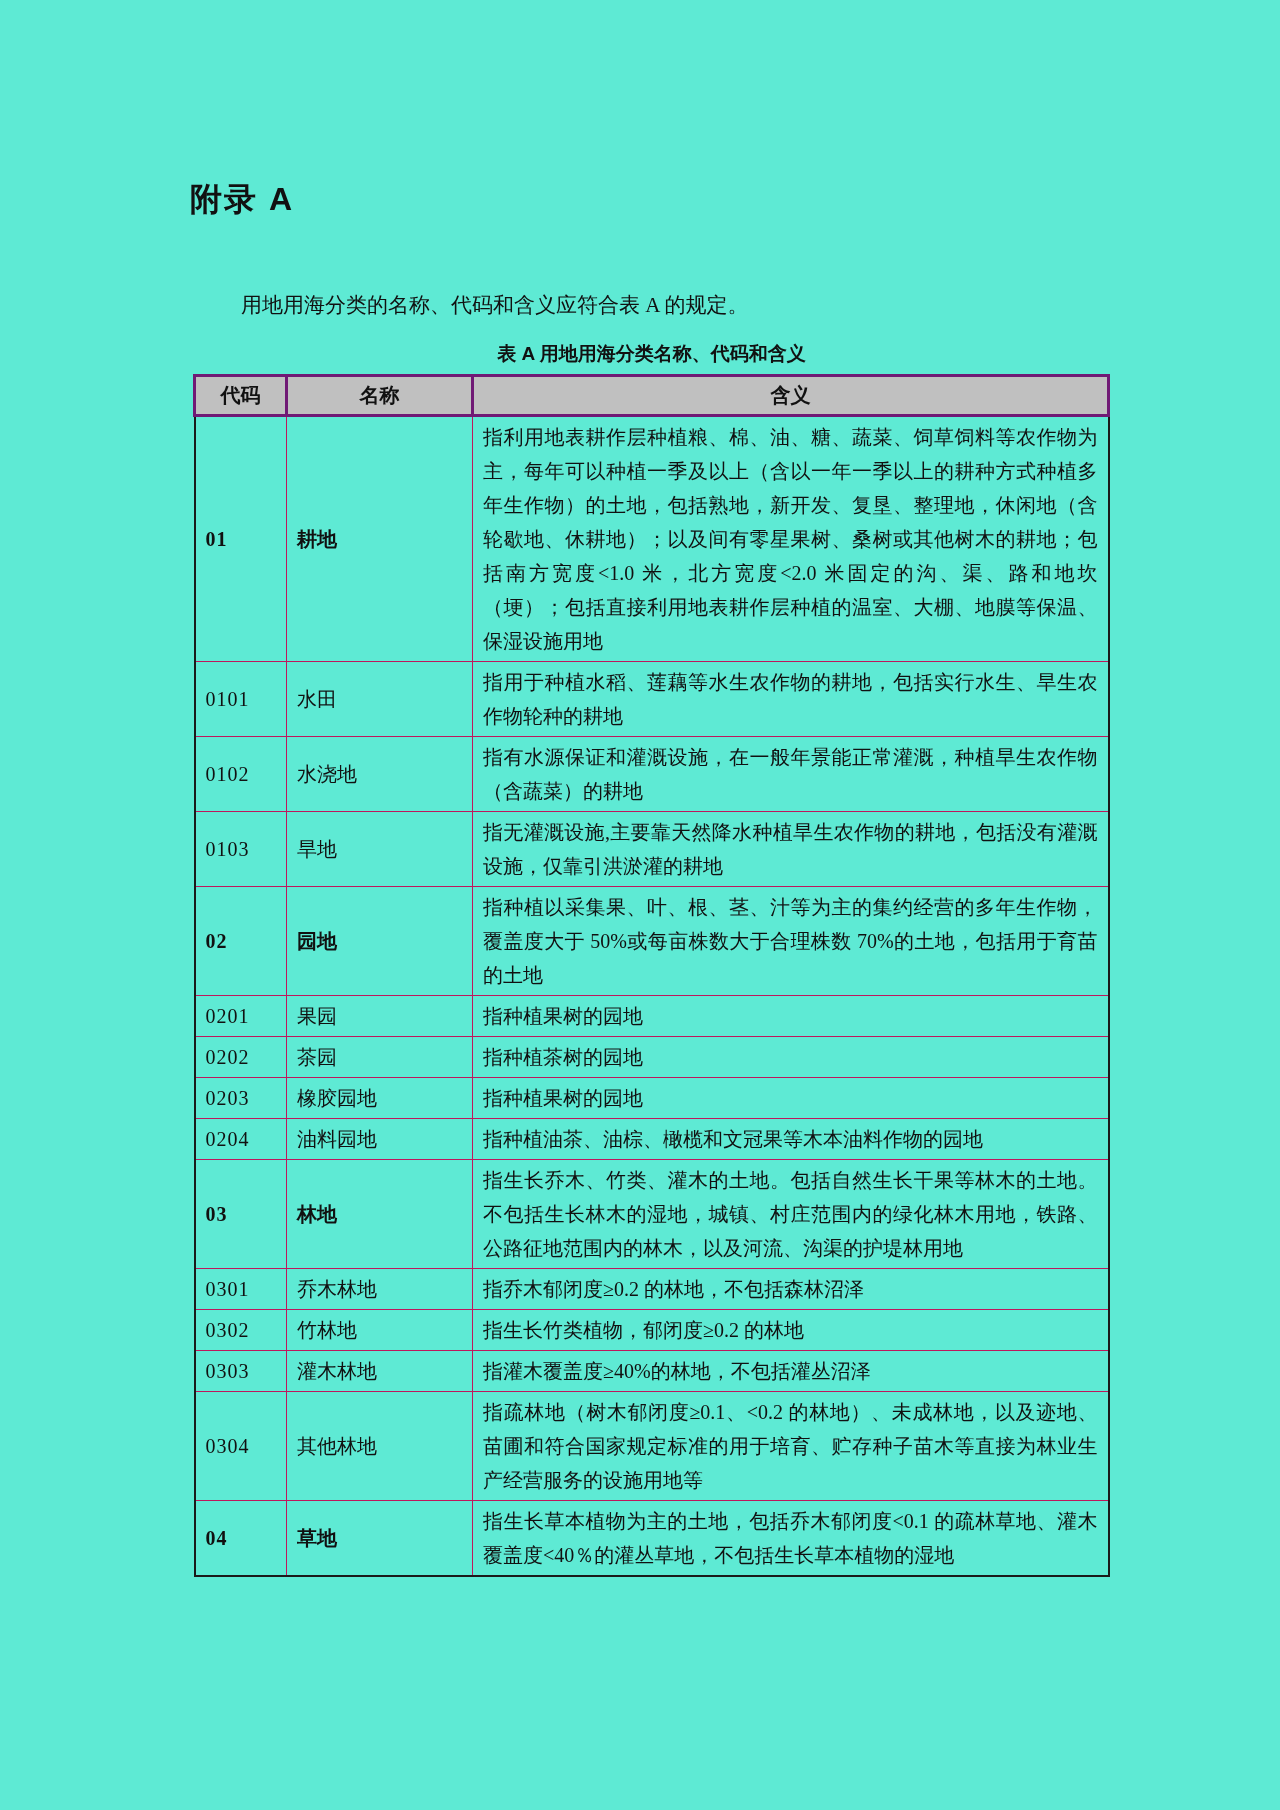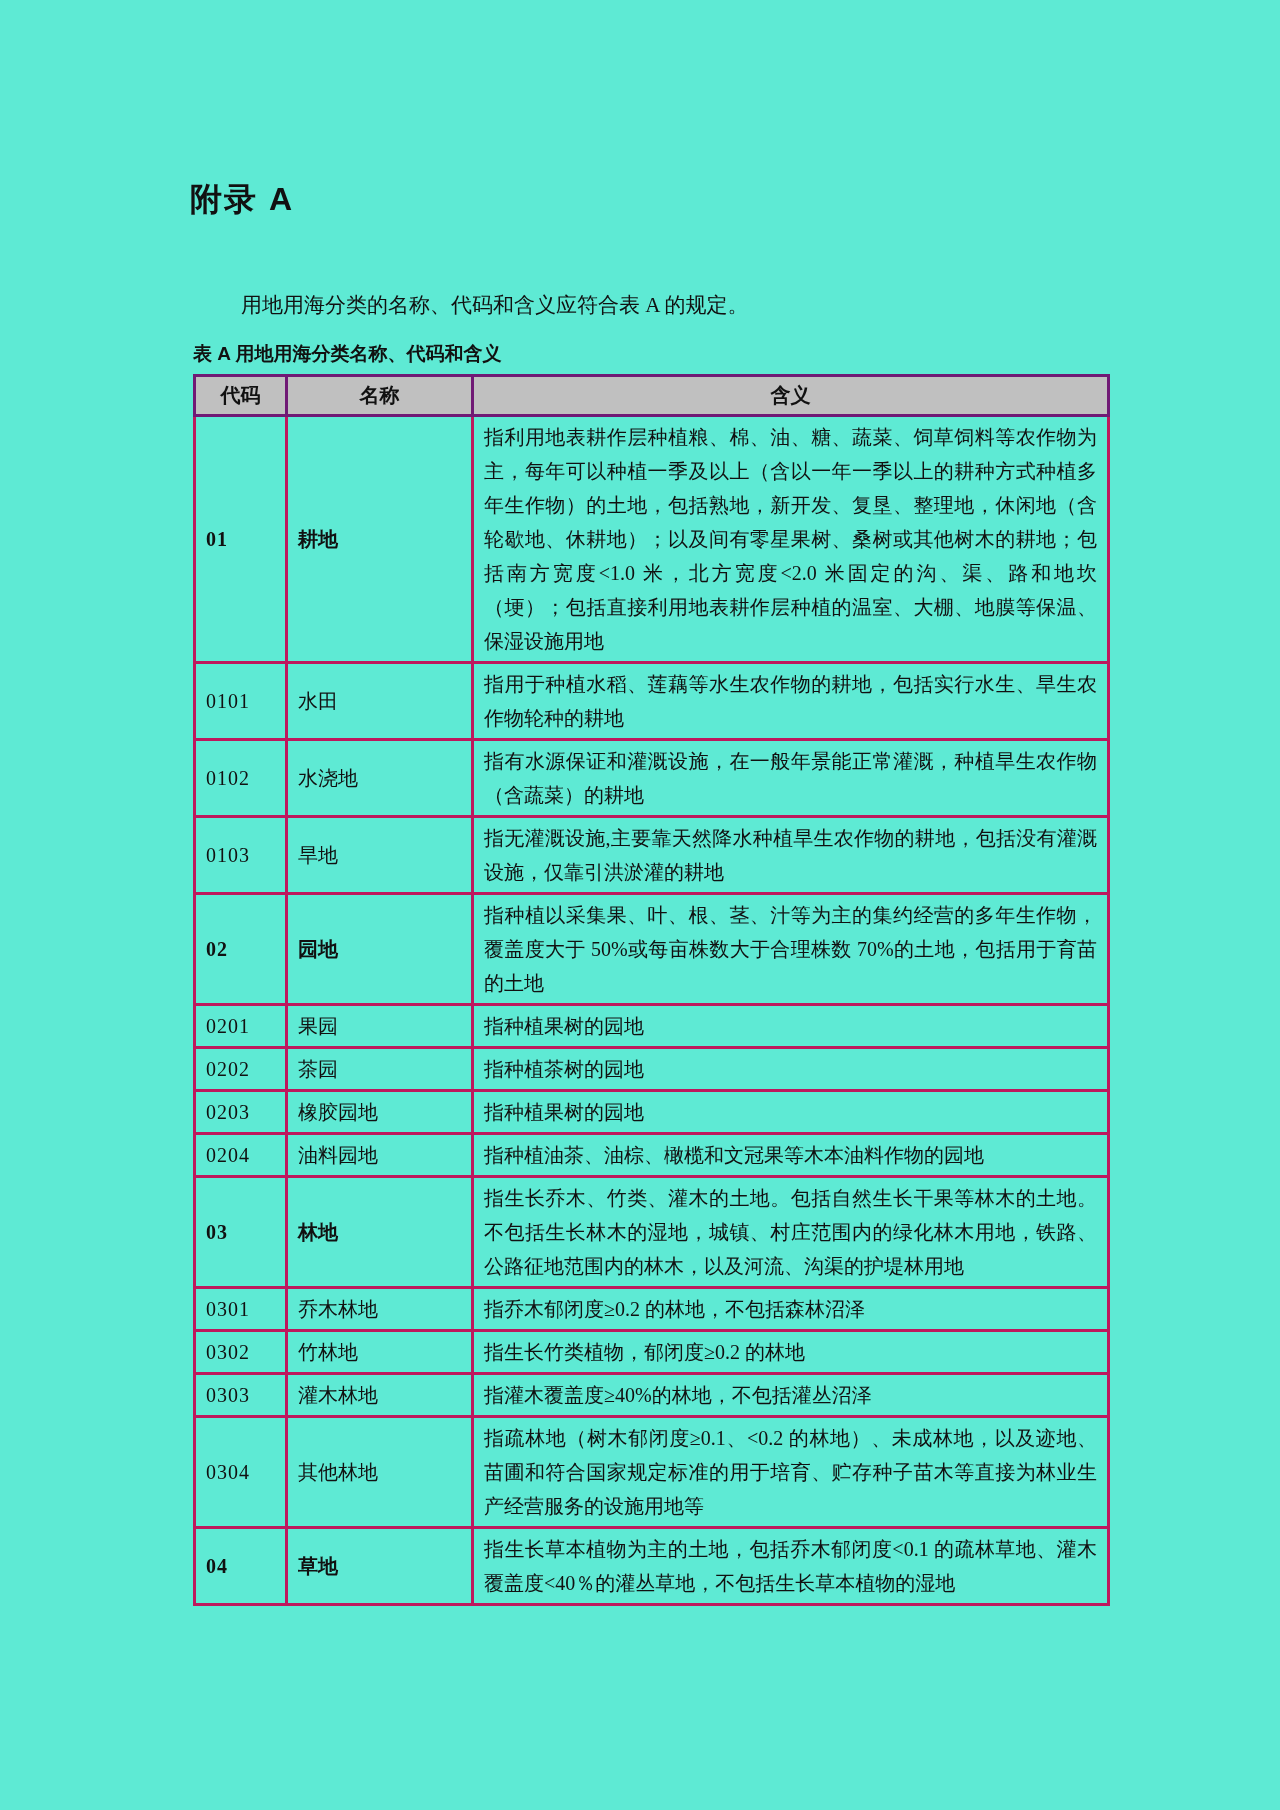--- a/index.html
+++ b/index.html
@@ -33,21 +33,21 @@
     margin: 0;
     font-size: 21px;
     line-height: 30px;
     text-indent: 48px;
   }
   .table-caption {
     position: absolute;
     left: 193px;
     top: 341px;
     width: 917px;
-    text-align: left;
+    text-align: center;
     font-size: 19px;
     font-weight: bold;
     font-family: "Liberation Sans", "DejaVu Sans", sans-serif;
   }
   table.classification {
     position: absolute;
     left: 193px;
     top: 374px;
     width: 917px;
     border-collapse: collapse;
@@ -59,21 +59,21 @@
   table.classification th {
     background: var(--header-bg, #c0c0c0);
     border: 3px solid #701a75;
     font-size: 20px;
     font-weight: bold;
     padding: 5px 2px;
     line-height: 27px;
     text-align: center;
   }
   table.classification td {
-    border: 3px solid #be185d;
+    border: 1px solid #be185d;
     font-size: 20px;
     line-height: 34px;
     vertical-align: middle;
     padding: 3px 10px;
     word-break: break-all;
   }
   td.code-cell {
     padding-left: 14px;
     letter-spacing: 1px;
   }

